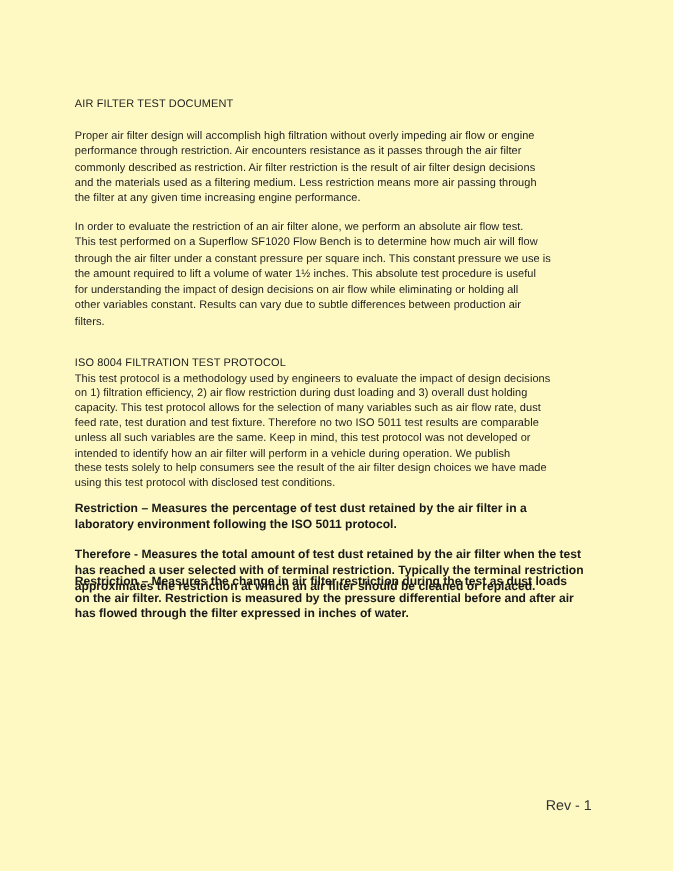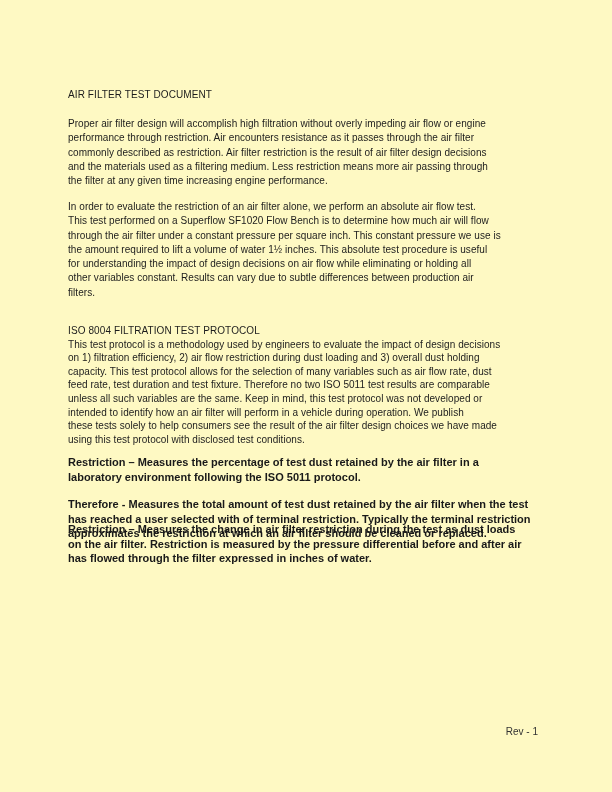--- a/index.html
+++ b/index.html
@@ -56,21 +56,21 @@
     font-weight: bold;
   }
   .def .rest {
     white-space: pre-line;
     font-weight: bold;
   }
   .footer {
     position: absolute;
     top: 727px;
     right: 74px;
-    font-size: 10px;
+    font-size: 13px;
     line-height: 9px;
     color: #333333;
   }
 </style>
 </head>
 <body>
 
 <div class="page">
 
   <div class="block doc-title" style="top:88px">AIR FILTER TEST DOCUMENT</div>

